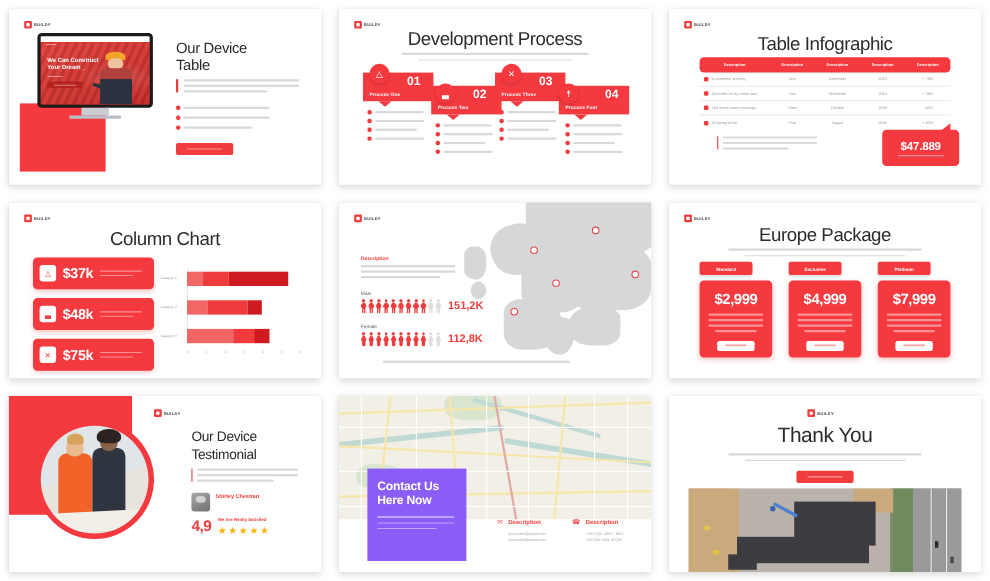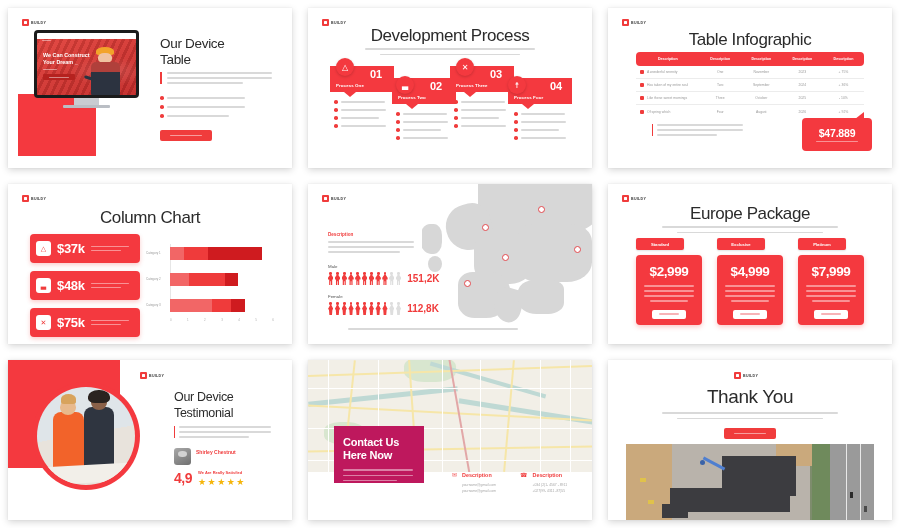--- a/index.html
+++ b/index.html
@@ -162,21 +162,21 @@
   .stars { position:absolute; left:190px; top:118px; display:flex; gap:1.5px; color:#f5b50a; font-size:9px; line-height:1;}
 
   
   .s8-map { position:absolute; left:0; top:0; width:284px; height:112px; overflow:hidden;
       background:#f2efe7;}
   .mroad { position:absolute; background:#ffffff; }
   .mroad.y { background:#f6e6a8; }
   .mroad.r { background:#e2a7a7; }
   .mwater { position:absolute; background:#bfd9d4; }
   .mgreen { position:absolute; background:#d8e6cf; }
-  .s8-card { position:absolute; left:26px; top:66px; width:90px;height:57px;background:#be185d; padding:10px 9px;}
+  .s8-card { position:absolute; left:26px; top:66px; width:90px;height:84px;background:#8b5cf6; padding:10px 9px;}
   .s8-card h3 { font-size:11px; color:#fff; line-height:1.2; font-weight:700; letter-spacing:-0.2px; margin-bottom:7px;}
   .s8-cl { display:flex;flex-direction:column;gap:3.6px;}
   .s8-contact { position:absolute; top:112px; display:flex; gap:5px; }
   .s8-ico { font-size:6px; color:#f03c3c; line-height:1;}
   .s8-ctitle { font-size:5.4px; color:#f03c3c; font-weight:700; margin-bottom:4px;}
   .s8-cv { font-size:3.4px; color:#a7a7a7; line-height:1.9;}
 
   
   .s9-title { position:absolute; top:26px; left:0; width:100%; font-size:19px;}
   .s9-sub { position:absolute; top:52px; left:42px; width:200px; display:flex;flex-direction:column;gap:4px;align-items:center;}

